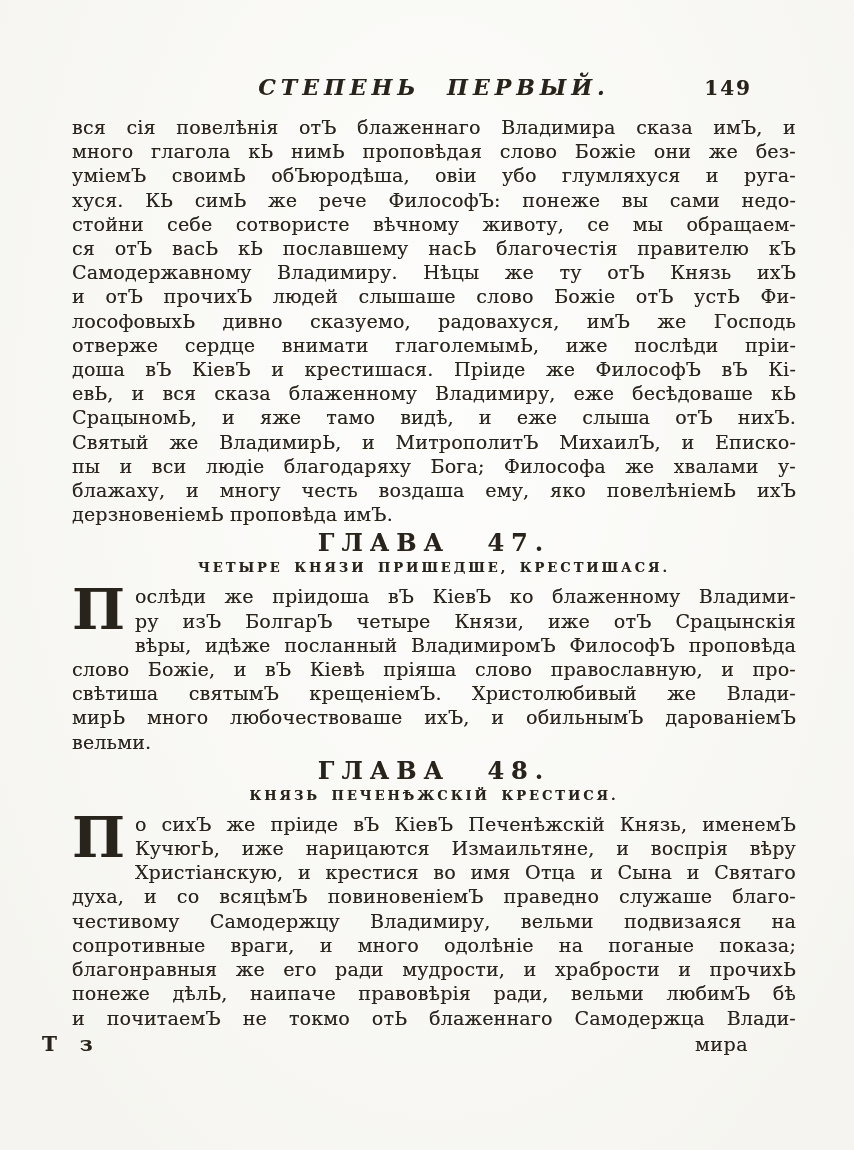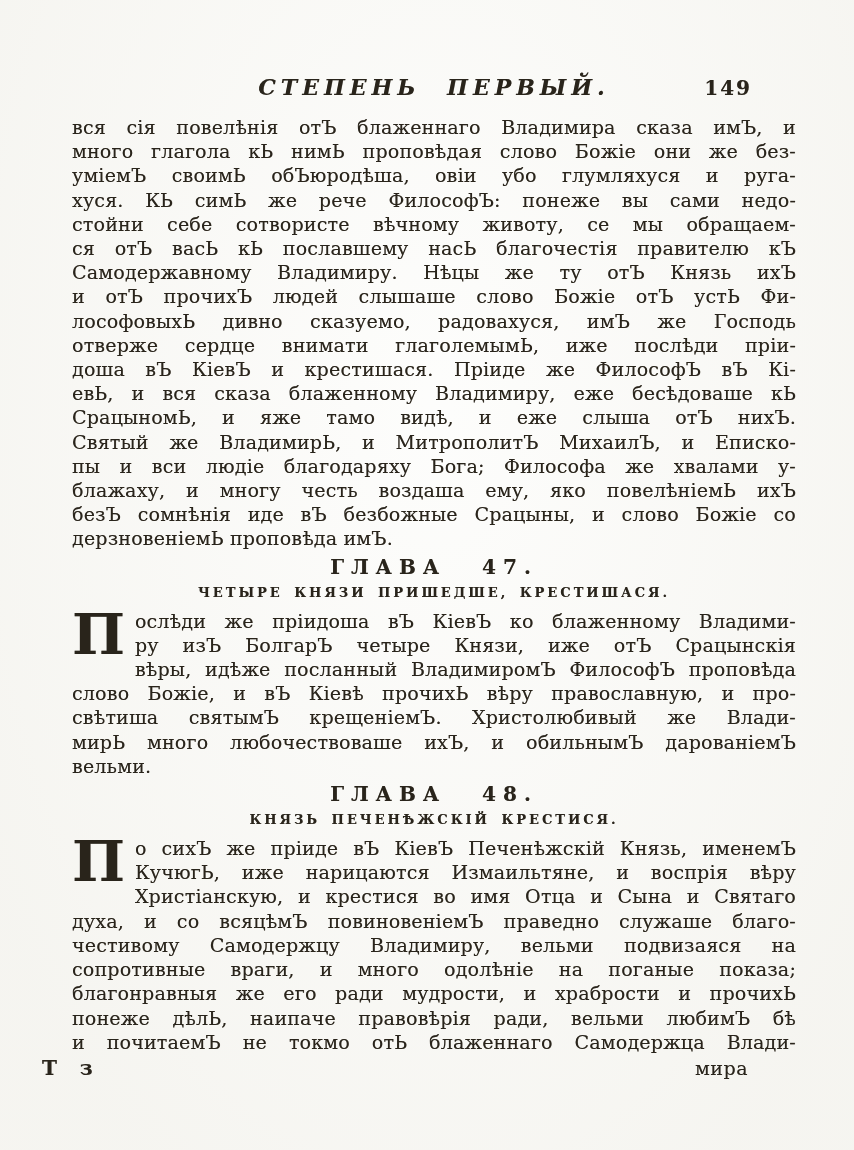--- a/index.html
+++ b/index.html
@@ -29,21 +29,21 @@
 
   .para { margin:0; }
   .para-first { margin-top:13px; }
   .bodyline {
     font-size:19px; line-height:24.2px; letter-spacing:0.2px;
     text-align:justify; text-align-last:justify;
   }
   .bodyline.noj { text-align:left; text-align-last:left; }
 
   .chap-head {
-    text-align:center; font-size:20px; font-weight:bold;
+    text-align:center; font-size:24px; font-weight:bold;
     letter-spacing:7px; word-spacing:22px; line-height:25px; margin-top:4px;
   }
   .chap-sub {
     text-align:center; font-size:13px; font-weight:bold;
     letter-spacing:3px; word-spacing:4px; line-height:25px; margin-bottom:4px;
   }
 
   .dropcap {
     float:left; font-size:56px; line-height:44px; height:48px;
     padding:3px 10px 0 0; font-weight:bold;
@@ -77,33 +77,32 @@
       <div class="bodyline">Самодержавному Владимиру. Нѣцы же ту отЪ Князь ихЪ</div>
       <div class="bodyline">и отЪ прочихЪ людей слышаше слово Божіе отЪ устЬ Фи-</div>
       <div class="bodyline">лософовыхЬ дивно сказуемо, радовахуся, имЪ же Господь</div>
       <div class="bodyline">отверже сердце внимати глаголемымЬ, иже послѣди пріи-</div>
       <div class="bodyline">доша вЪ КіевЪ и крестишася. Пріиде же ФилософЪ вЪ Кі-</div>
       <div class="bodyline">евЬ, и вся сказа блаженному Владимиру, еже бесѣдоваше кЬ</div>
       <div class="bodyline">СрацыномЬ, и яже тамо видѣ, и еже слыша отЪ нихЪ.</div>
       <div class="bodyline">Святый же ВладимирЬ, и МитрополитЪ МихаилЪ, и Еписко-</div>
       <div class="bodyline">пы и вси людіе благодаряху Бога; Философа же хвалами у-</div>
       <div class="bodyline">блажаху, и многу честь воздаша ему, яко повелѣніемЬ ихЪ</div>
-      <div class="bodyline">безЪ сомнѣнія иде вЪ безбожные Срацыны, и слово Божіе со</div>
       <div class="bodyline noj">дерзновеніемЬ проповѣда имЪ.</div>
     </div>
 
     <div class="chap-head">ГЛАВА 47.</div>
     <div class="chap-sub">ЧЕТЫРЕ КНЯЗИ ПРИШЕДШЕ, КРЕСТИШАСЯ.</div>
 
     <div class="para">
       <span class="dropcap">П</span>
       <div class="bodyline">ослѣди же пріидоша вЪ КіевЪ ко блаженному Владими-</div>
       <div class="bodyline">ру изЪ БолгарЪ четыре Князи, иже отЪ Срацынскія</div>
       <div class="bodyline">вѣры, идѣже посланный ВладимиромЪ ФилософЪ проповѣда</div>
-      <div class="bodyline">слово Божіе, и вЪ Кіевѣ прочихЬ вѣру православную, и про-</div>
+      <div class="bodyline">слово Божіе, и вЪ Кіевѣ пріяша слово православную, и про-</div>
       <div class="bodyline">свѣтиша святымЪ крещеніемЪ. Христолюбивый же Влади-</div>
       <div class="bodyline">мирЬ много любочествоваше ихЪ, и обильнымЪ дарованіемЪ</div>
       <div class="bodyline noj">вельми.</div>
     </div>
 
     <div class="chap-head">ГЛАВА 48.</div>
     <div class="chap-sub">КНЯЗЬ ПЕЧЕНѢЖСКІЙ КРЕСТИСЯ.</div>
 
     <div class="para">
       <span class="dropcap">П</span>

